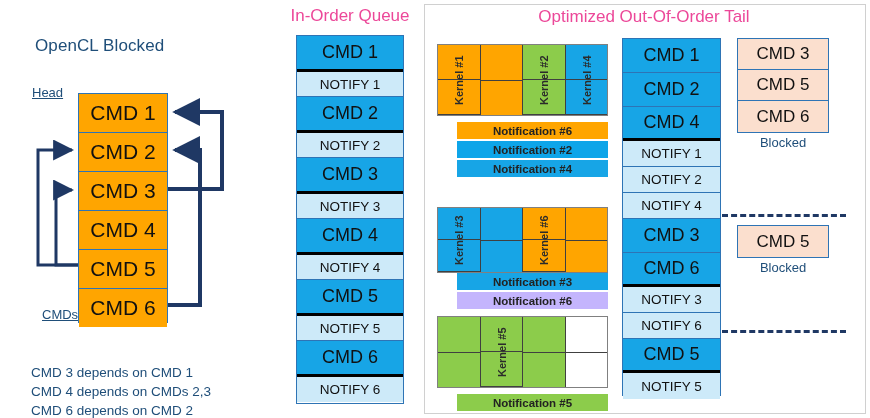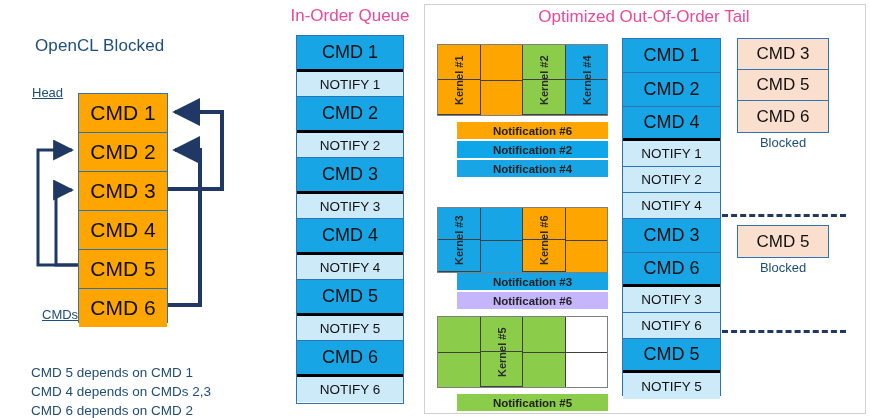--- a/index.html
+++ b/index.html
@@ -106,21 +106,21 @@
   <path d="M 168 189 L 222 189 L 222 112 L 175 112" fill="none" stroke="#1f3864" stroke-width="4" marker-end="url(#ah)"></path>
 
   <path d="M 168 305 L 200 305 L 200 150 L 175 150" fill="none" stroke="#1f3864" stroke-width="4" marker-end="url(#ah)"></path>
 
   <path d="M 78 265 L 38 265 L 38 150 L 72 150" fill="none" stroke="#1f3864" stroke-width="3" marker-end="url(#ah)"></path>
 
   <path d="M 78 265 L 56 265 L 56 190 L 72 190" fill="none" stroke="#1f3864" stroke-width="3" marker-end="url(#ah)"></path>
 </svg>
 
 <div class="abs deps" id="deps-list" style="left:31px;top:363px;">
-    <div>CMD 5 depends on CMD 1</div>
+    <div>CMD 3 depends on CMD 1</div>
     <div>CMD 4 depends on CMDs 2,3</div>
     <div>CMD 6 depends on CMD 2</div>
   </div>
 
 <div class="abs panel-title" style="left:280px;top:6px;width:140px;">In-Order Queue</div>
 
 <div class="abs q-wrap" id="in-order-queue" style="left:296px;top:35px;width:108px;height:369px;">
     <div class="q-cmd q-sep" style="height: 36px;">CMD 1</div>
     <div class="q-notify" style="height: 25px;">NOTIFY 1</div>
     <div class="q-cmd q-sep" style="height: 36px;">CMD 2</div>

